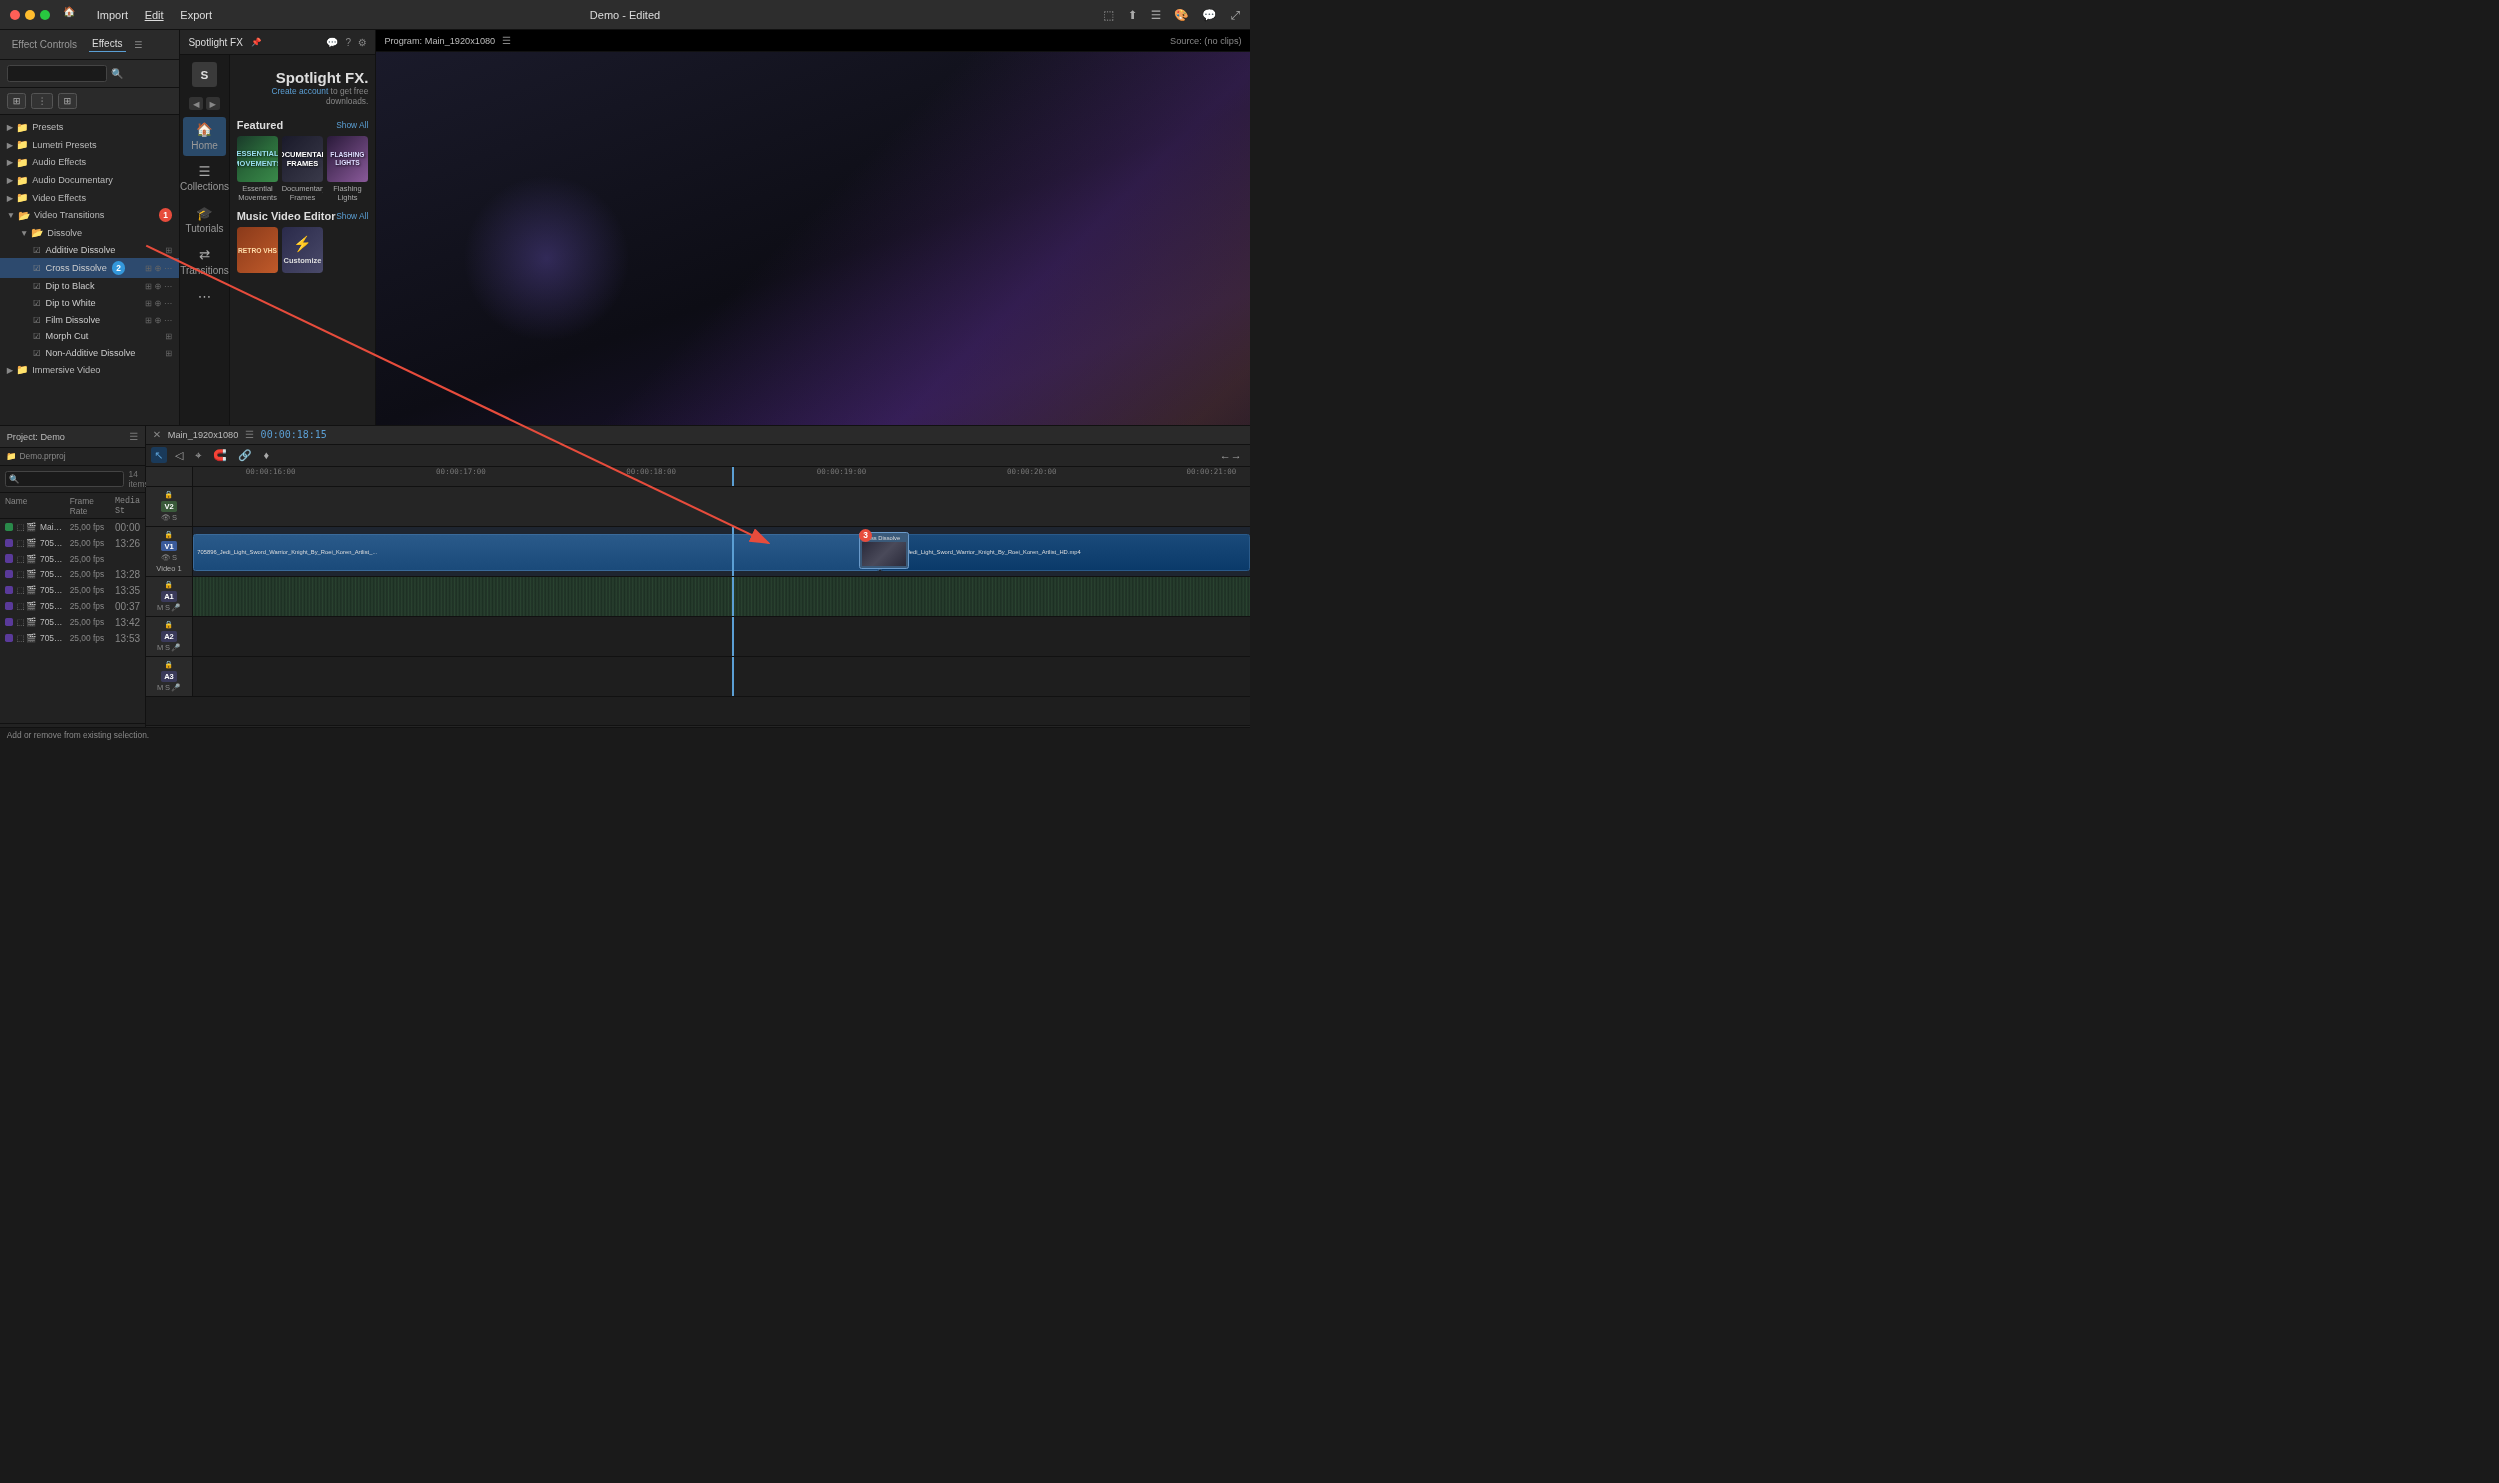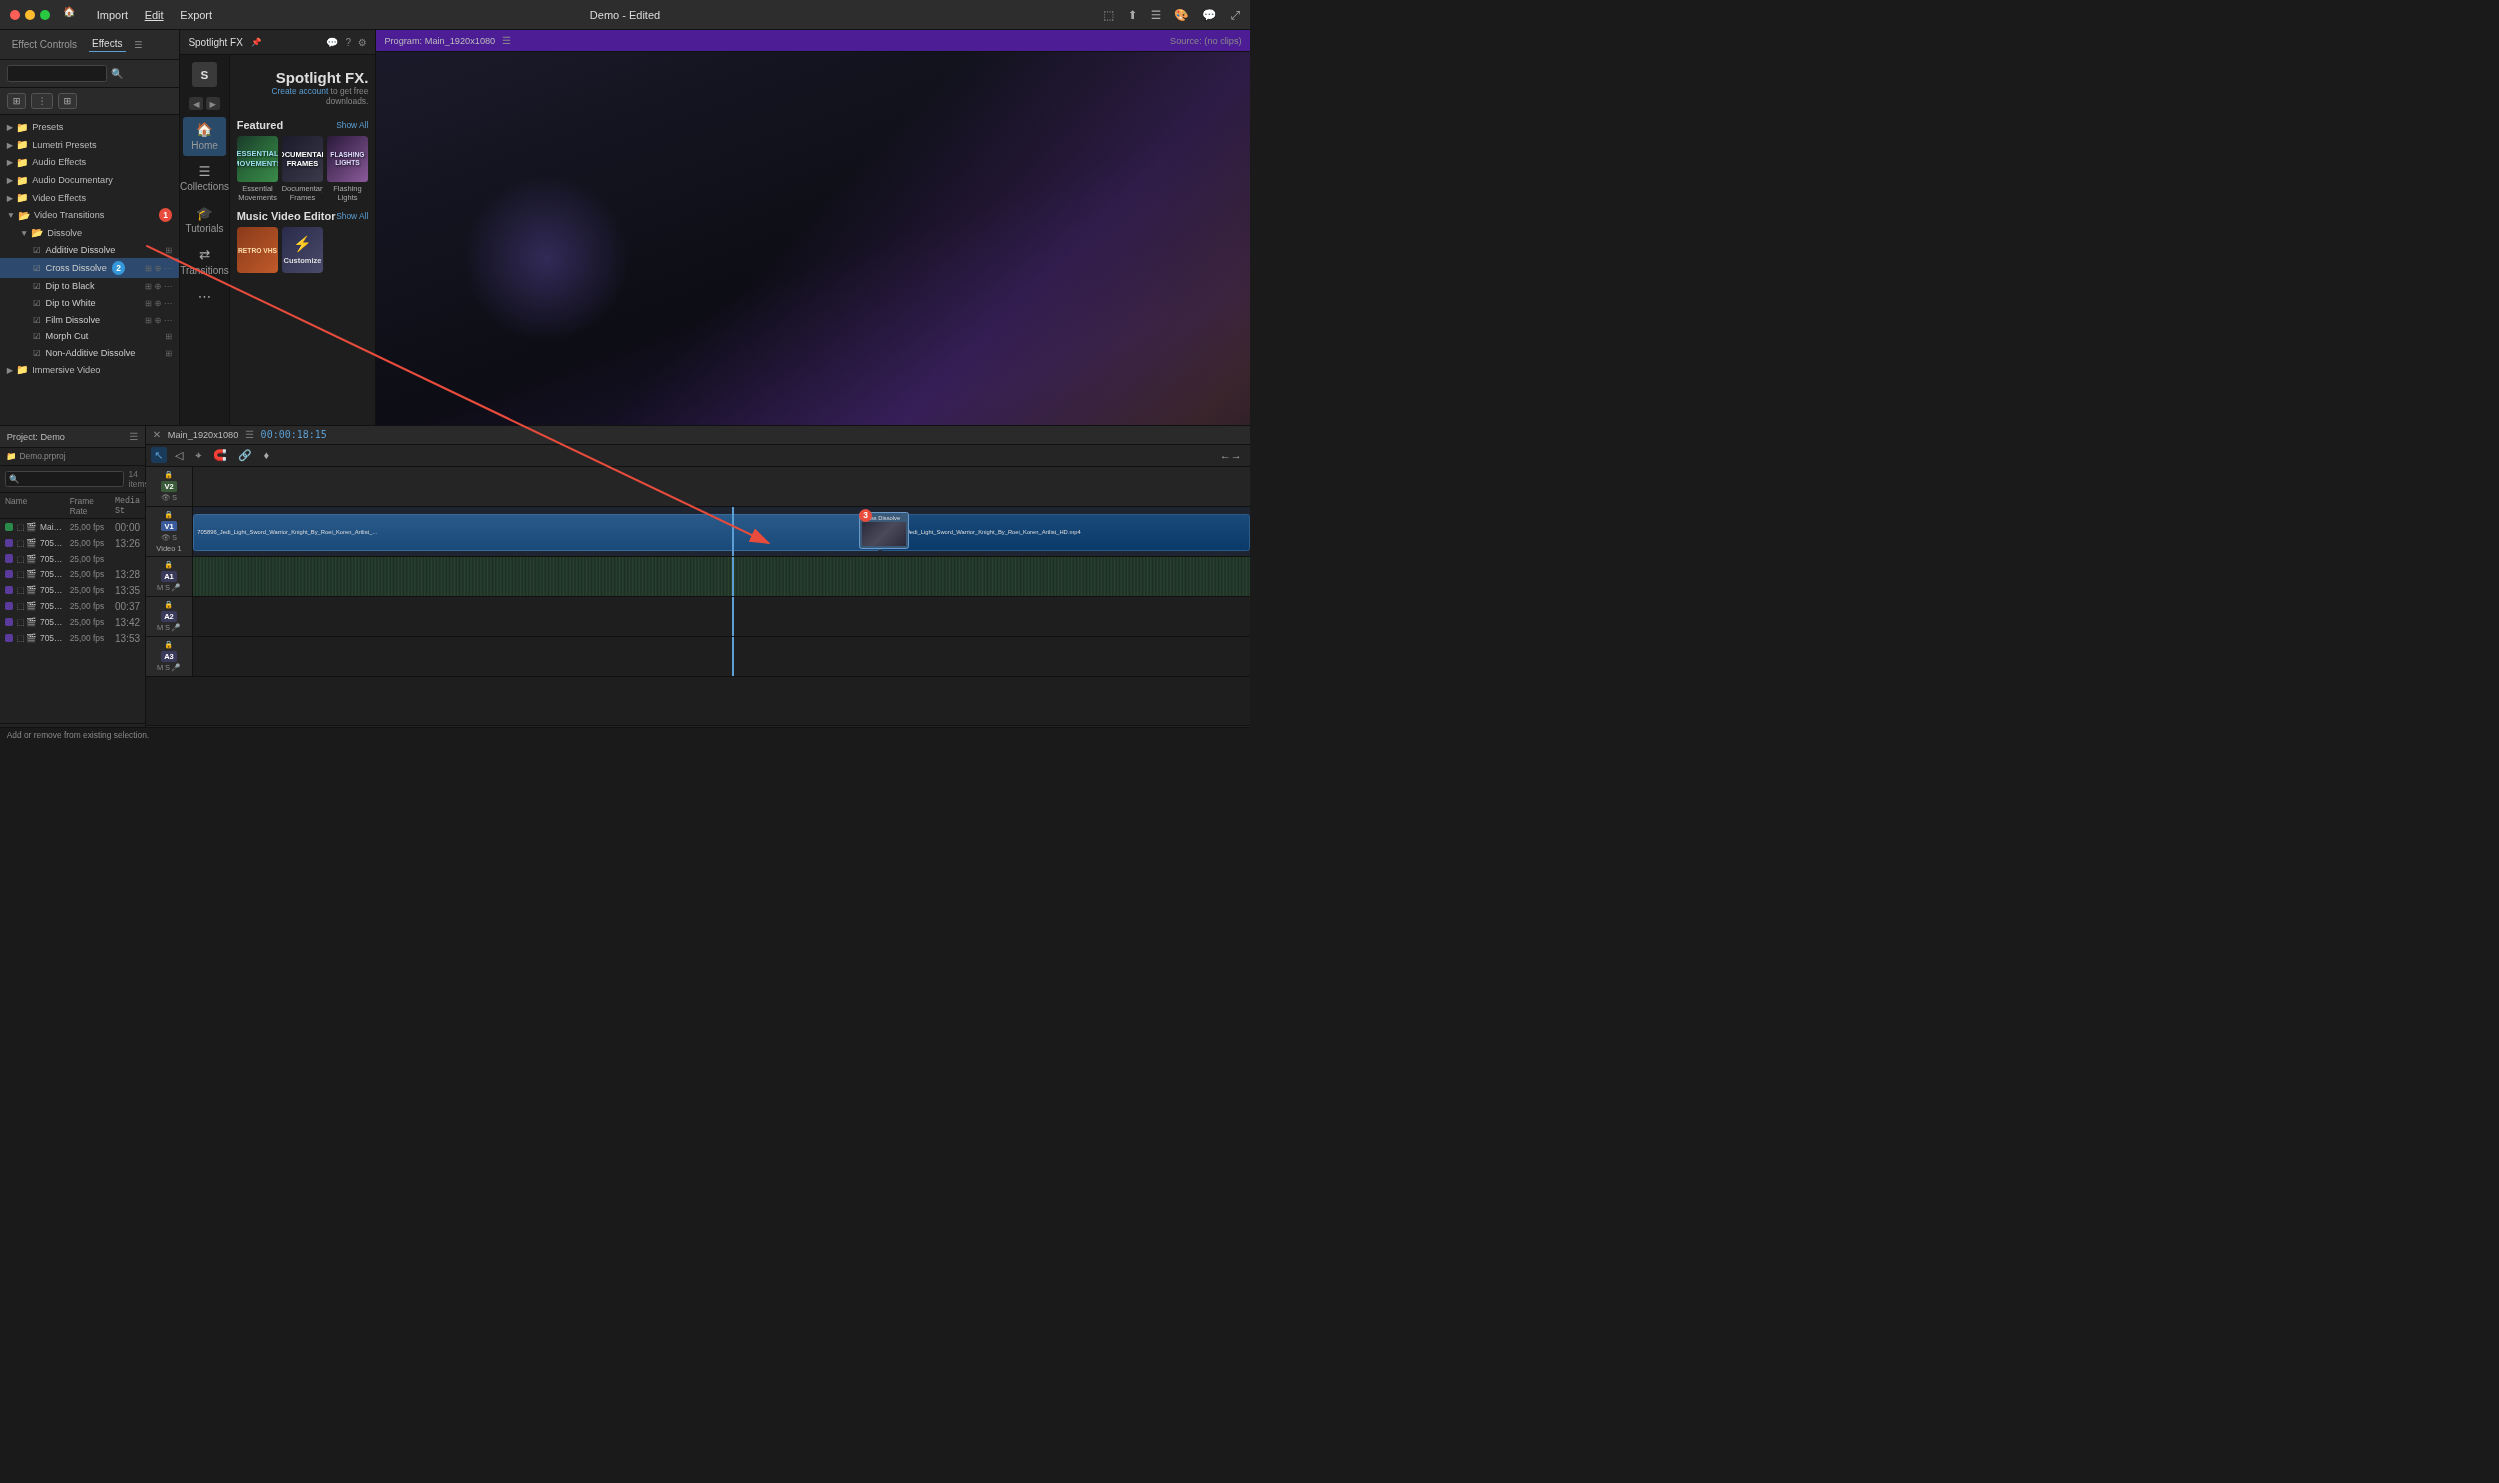--- a/index.html
+++ b/index.html
@@ -380,21 +380,21 @@
     #program-panel {
       flex: 1;
       background: #1a1a1a;
       display: flex;
       flex-direction: column;
     }
     .program-header {
       display: flex;
       align-items: center;
       padding: 5px 8.4px;
-      background: #4c1d95;
+      background: #000000;
       border-bottom: 0.8px solid #111;
       gap: 6.7px;
       justify-content: space-between;
     }
     .program-title { font-size: 9.2px; color: #bbb; }
     .program-source { margin-left: auto; font-size: 9.2px; color: #888; }
     .program-video {
       flex: 1;
       background: #0d0d0d;
       display: flex;
@@ -1242,20 +1242,36 @@
       <button class="tl-tool-btn active">↖</button>
       <button class="tl-tool-btn">◁</button>
       <button class="tl-tool-btn">⌖</button>
       <button class="tl-tool-btn">🧲</button>
       <button class="tl-tool-btn">🔗</button>
       <button class="tl-tool-btn">♦</button>
       <div style="flex:1;"></div>
       <button class="tl-tool-btn" style="margin-left:auto;">←→</button>
     </div>
 
+    <div style="display:flex; height:20px; background:#252525; border-bottom:0.8px solid #111;">
+
+      <div style="width:47px; background:#2a2a2a; border-right:0.8px solid #111; display:flex; align-items:center; justify-content:center; flex-shrink:0;">
+      </div>
+
+      <div style="flex:1; position:relative; overflow:hidden;">
+        <div style="position:absolute; left:5%; font-size:7.5px; color:#777; font-family:monospace;">00:00:16:00</div>
+        <div style="position:absolute; left:23%; font-size:7.5px; color:#777; font-family:monospace;">00:00:17:00</div>
+        <div style="position:absolute; left:41%; font-size:7.5px; color:#777; font-family:monospace;">00:00:18:00</div>
+        <div style="position:absolute; left:59%; font-size:7.5px; color:#777; font-family:monospace;">00:00:19:00</div>
+        <div style="position:absolute; left:77%; font-size:7.5px; color:#777; font-family:monospace;">00:00:20:00</div>
+        <div style="position:absolute; left:94%; font-size:7.5px; color:#777; font-family:monospace;">00:00:21:00</div>
+
+        <div style="position:absolute; left:51%; top:0; bottom:0; width:1.7px; background:#5b9fd4;"></div>
+      </div>
+    </div>
 
     <div style="flex:1; overflow-y:auto; overflow-x:hidden; position:relative;">
 
       <div class="track-row">
         <div class="track-full-header">
           <span style="font-size:7.5px; color:#888;">🔒</span>
           <span class="track-name-badge video">V2</span>
           <div class="track-icon-row">
             <span class="ti">👁</span>
             <span class="ti">S</span>

